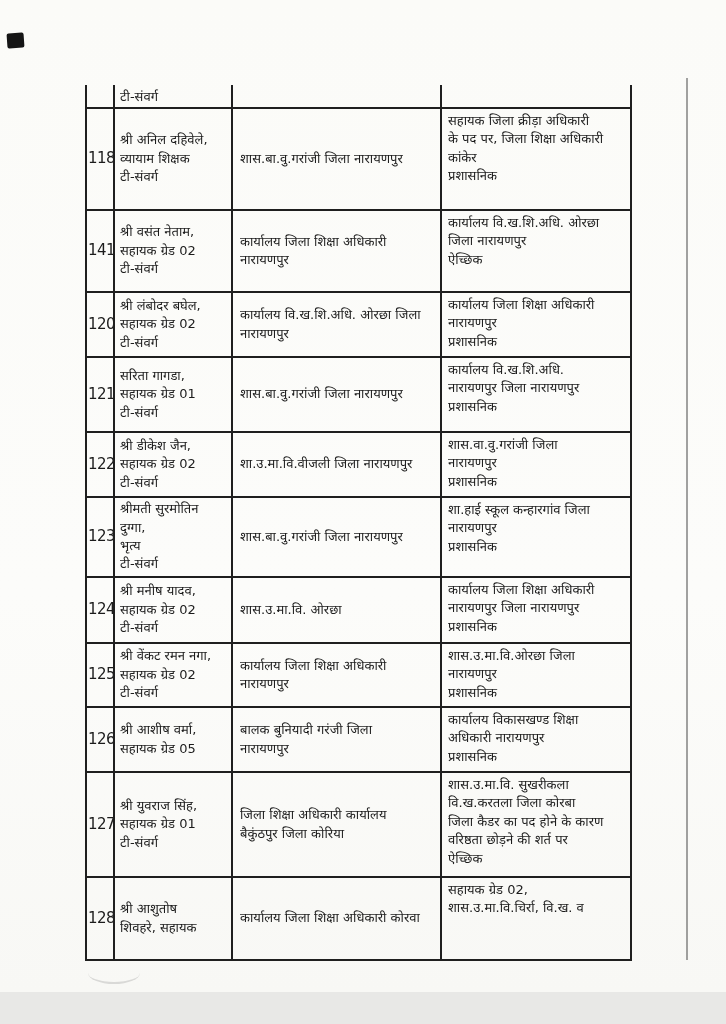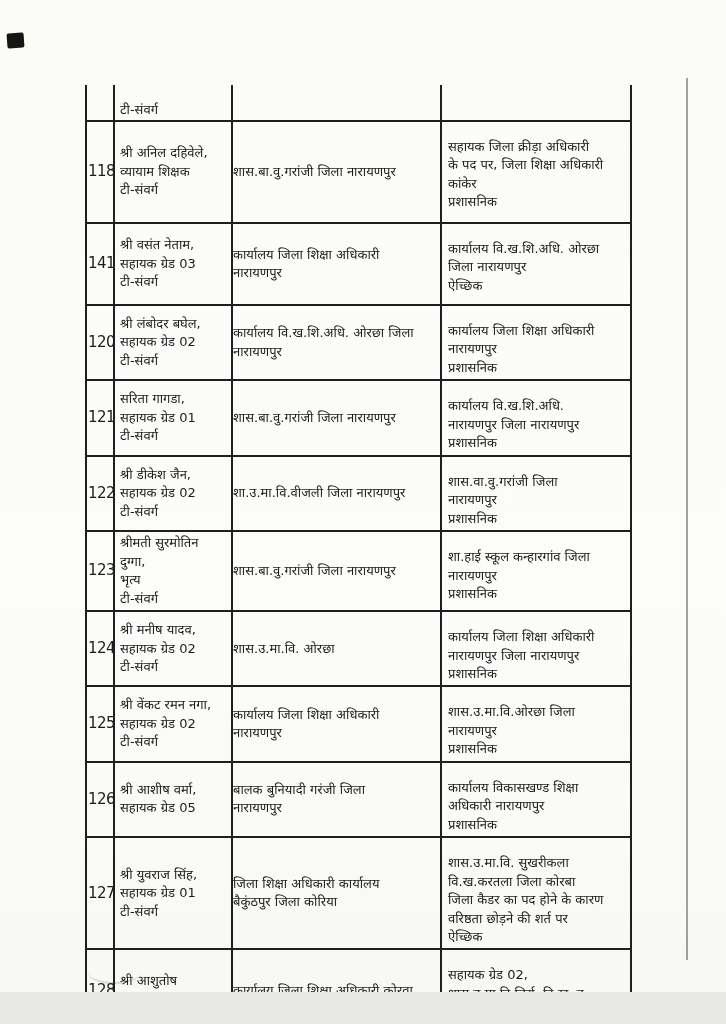--- a/index.html
+++ b/index.html
@@ -53,22 +53,22 @@
   .col-from{width:209px;}
   .col-to{width:190px;}
   td.cell-sno{
     font-size:15px;
     padding:0 5px 0 1px;
     text-align:left;
     vertical-align:middle;
     letter-spacing:-0.5px;
   }
   td.cell-name{padding-left:5px;}
-  td.cell-from{padding-left:0;margin-left:28px;}
-  td.cell-to{vertical-align:top;padding-top:16px;padding-left:6px;}
+  td.cell-from{padding-left:7px;margin-left:28px;}
+  td.cell-to{vertical-align:top;padding-top:3px;padding-left:6px;}
   tr.partial-row td{
     height:18px;
     vertical-align:bottom;
     padding-bottom:1px;
   }
 </style>
 </head>
 <body>
 
 <div class="page">
@@ -100,21 +100,21 @@
       <td class="cell-from">शास.बा.वु.गरांजी जिला नारायणपुर</td>
       <td class="cell-to">सहायक जिला क्रीड़ा अधिकारी
 के पद पर, जिला शिक्षा अधिकारी
 कांकेर
 प्रशासनिक</td>
     </tr>
 
     <tr style="height: 82px;">
       <td class="cell-sno">141</td>
       <td class="cell-name">श्री वसंत नेताम,
-सहायक ग्रेड 03
+सहायक ग्रेड 02
 टी-संवर्ग</td>
       <td class="cell-from">कार्यालय जिला शिक्षा अधिकारी
 नारायणपुर</td>
       <td class="cell-to">कार्यालय वि.ख.शि.अधि. ओरछा
 जिला नारायणपुर
 ऐच्छिक</td>
     </tr>
 
     <tr style="height: 65px;">
       <td class="cell-sno">120</td>

